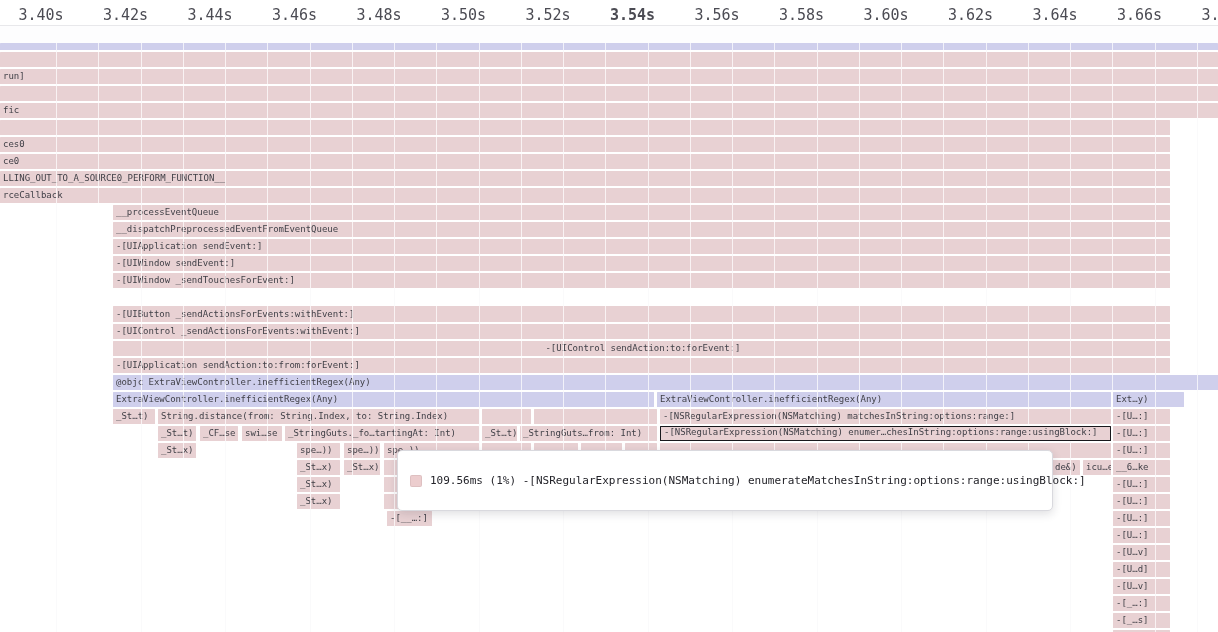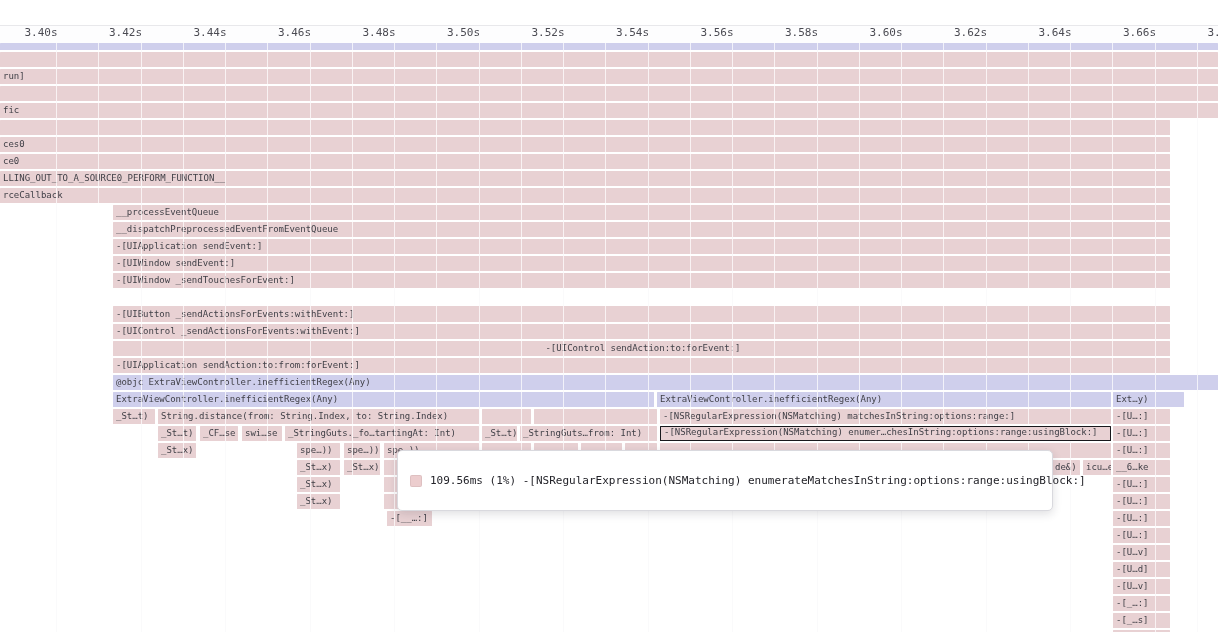--- a/index.html
+++ b/index.html
@@ -4,22 +4,22 @@
 <style>
   html,body{margin:0;padding:0;background:#fff;}
   .screen{
     position:relative; width:1218px; height:632px; overflow:hidden;
     background:#fff; font-family:"DejaVu Sans Mono","Liberation Mono",monospace;
     -webkit-font-smoothing:antialiased;
   }
   .topbar{position:absolute;left:0;top:0;width:1218px;height:25px;background:#ffffff;border-bottom:1px solid #e8e8eb;}
   .ruler{position:absolute;left:0;top:26px;width:1218px;height:17px;background:#fdfdfe;}
   .ruler .tick{
-    position:absolute;bottom:4px;transform:translateX(-50%);
-    font-size:11px;color:#4b4b53;letter-spacing:0;white-space:nowrap;
+    position:absolute;bottom:19px;transform:translateX(-50%);
+    font-size:15px;color:#4b4b53;letter-spacing:0;white-space:nowrap;
   }
   .chart{position:absolute;left:0;top:0;width:1218px;height:632px;padding-left:36px;}
   .gline{position:absolute;top:43px;bottom:0;width:1px;}
   .gline.gray{background:var(--grid-gray);z-index:0;}
   .gline.white{background:rgba(255,255,255,0.72);z-index:2;}
   .seg{
     position:absolute;height:15px;box-sizing:border-box;overflow:hidden;
     z-index:1;border-radius:0.5px;
   }
   .seg.p{background:var(--pink);}
@@ -48,21 +48,21 @@
 <div class="screen">
   <div class="topbar"></div>
   <div class="ruler">
       <span class="tick" style="left: 41px;">3.40s</span>
       <span class="tick" style="left: 125.5px;">3.42s</span>
       <span class="tick" style="left: 210px;">3.44s</span>
       <span class="tick" style="left: 294.5px;">3.46s</span>
       <span class="tick" style="left: 379px;">3.48s</span>
       <span class="tick" style="left: 463.5px;">3.50s</span>
       <span class="tick" style="left: 548px;">3.52s</span>
-      <span class="tick" style="left: 632.5px;">3.54s</span>
+      <span class="tick" style="left: 632.5px; font-weight: bold;">3.54s</span>
       <span class="tick" style="left: 717px;">3.56s</span>
       <span class="tick" style="left: 801.5px;">3.58s</span>
       <span class="tick" style="left: 886px;">3.60s</span>
       <span class="tick" style="left: 970.5px;">3.62s</span>
       <span class="tick" style="left: 1055px;">3.64s</span>
       <span class="tick" style="left: 1139.5px;">3.66s</span>
       <span class="tick" style="left: 1224px;">3.68s</span>
     </div>
   <div class="chart">
     <div id="grid-gray">

